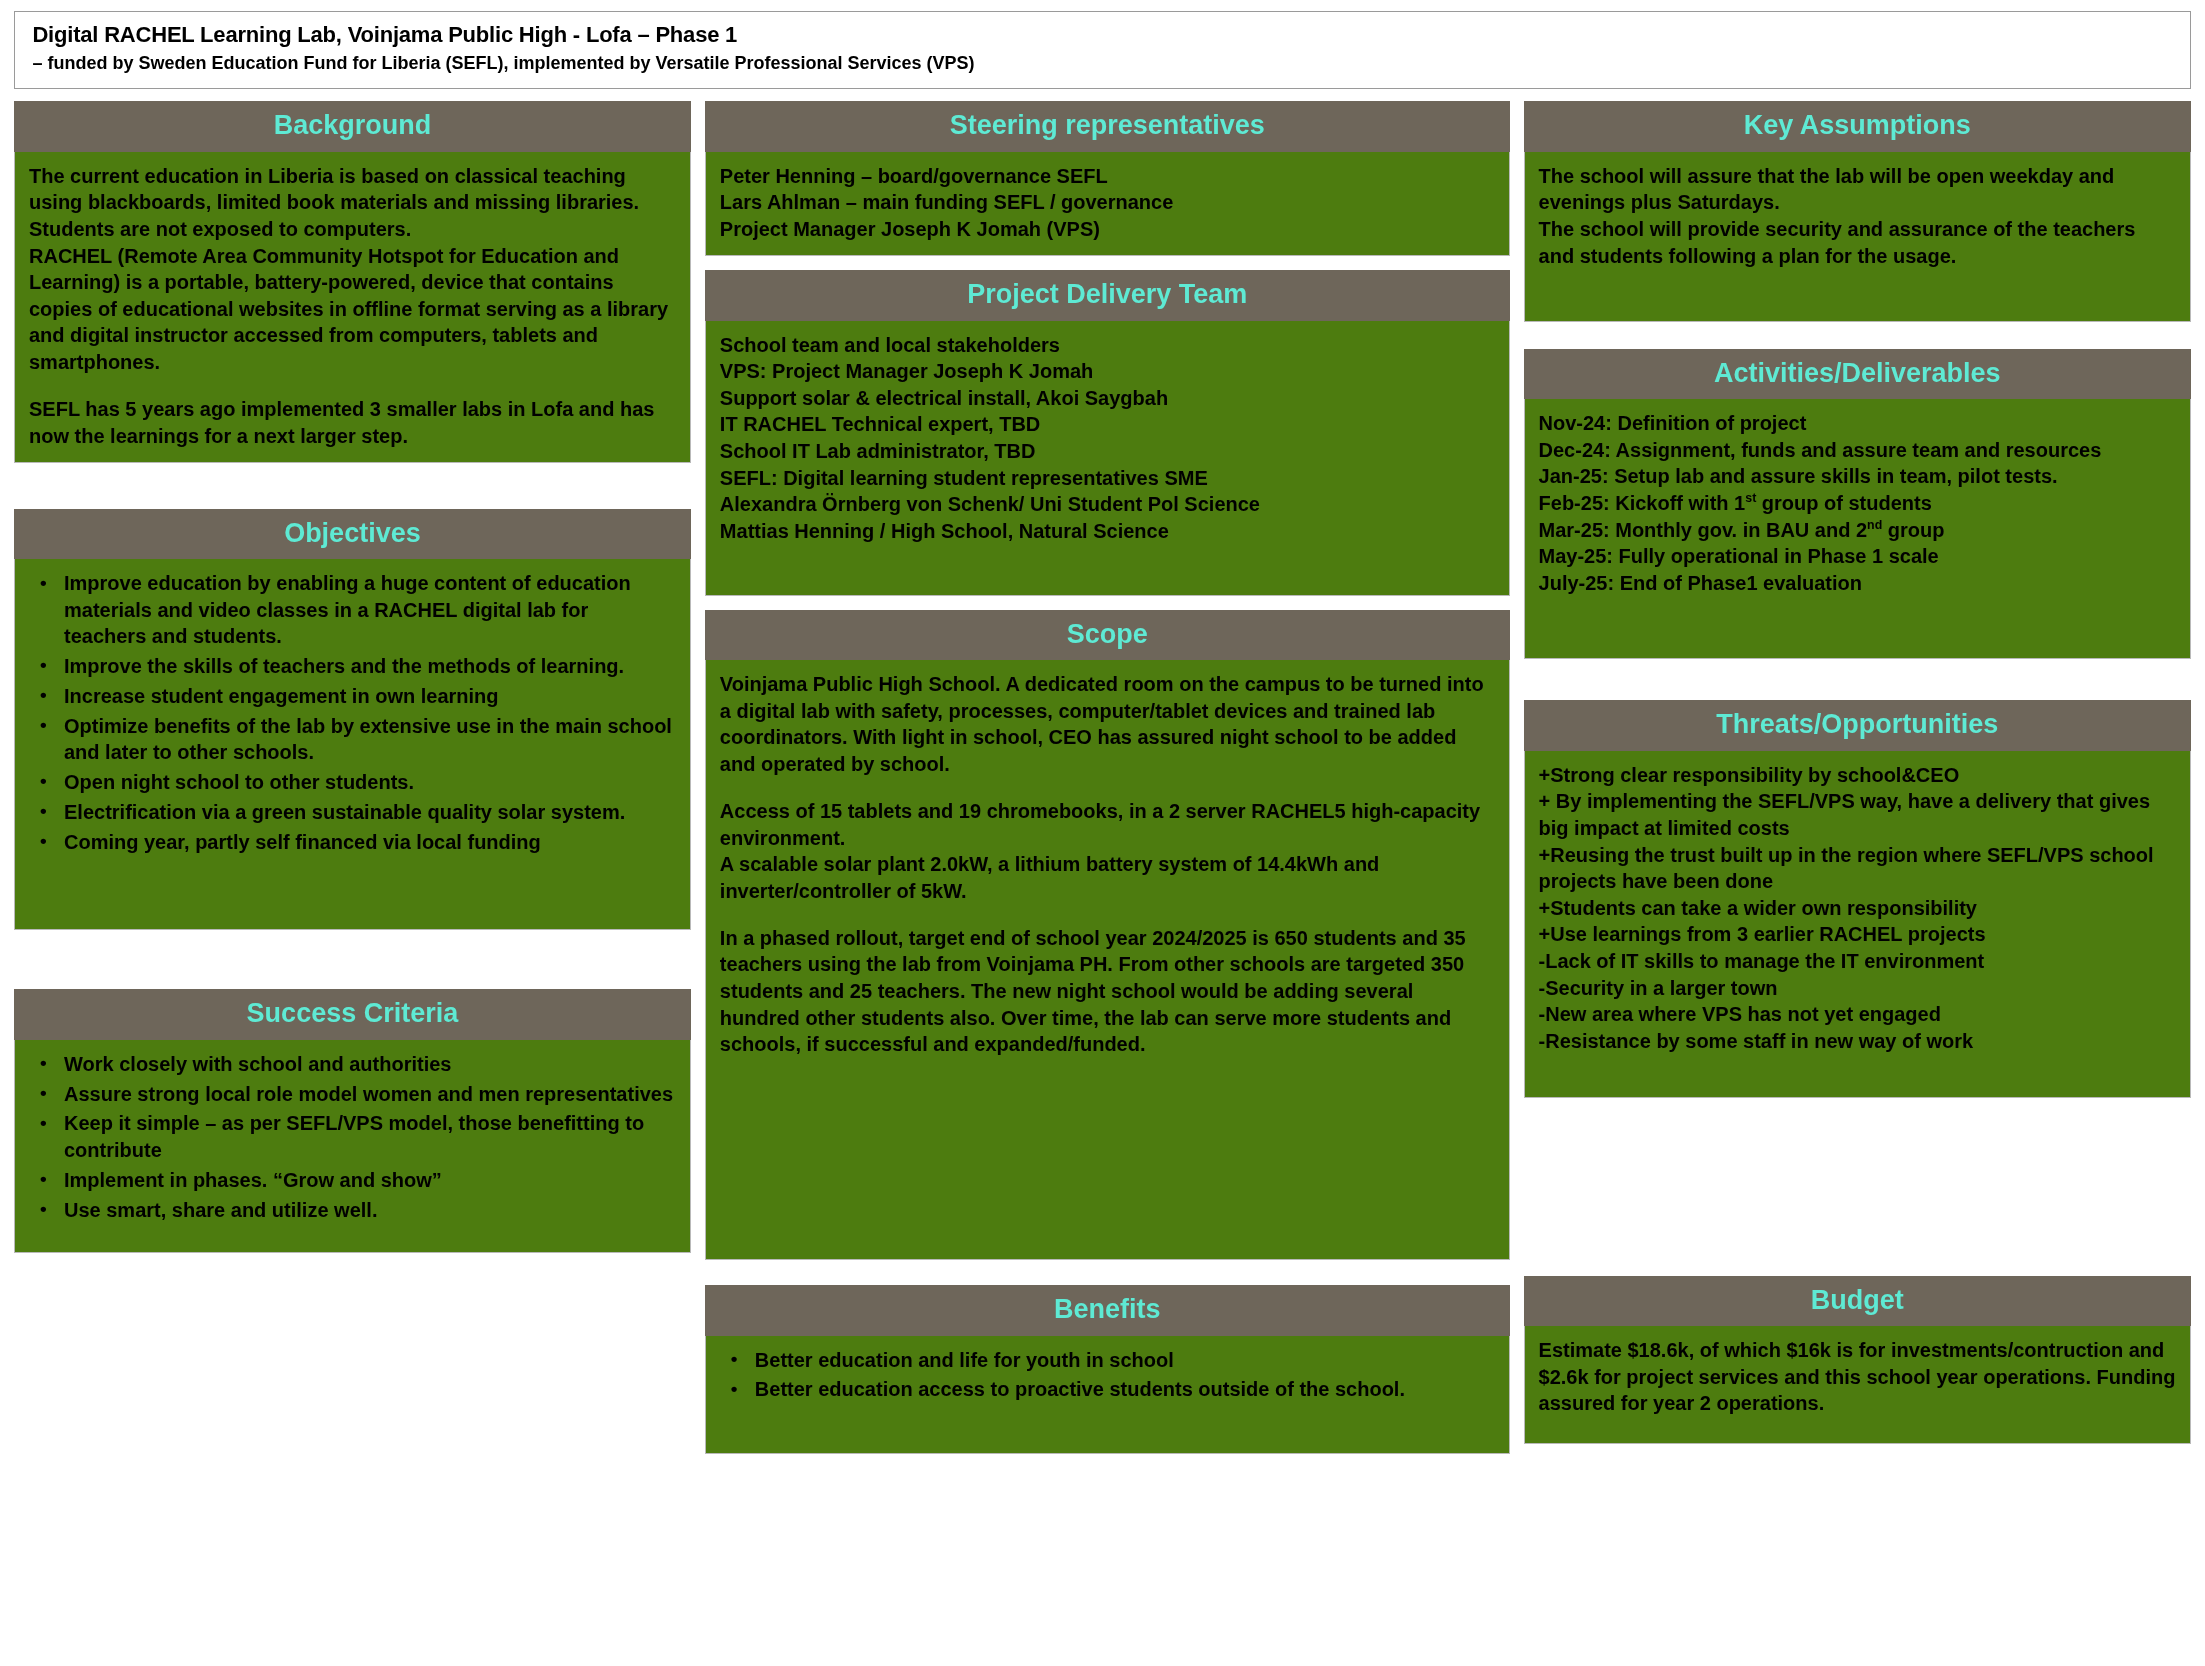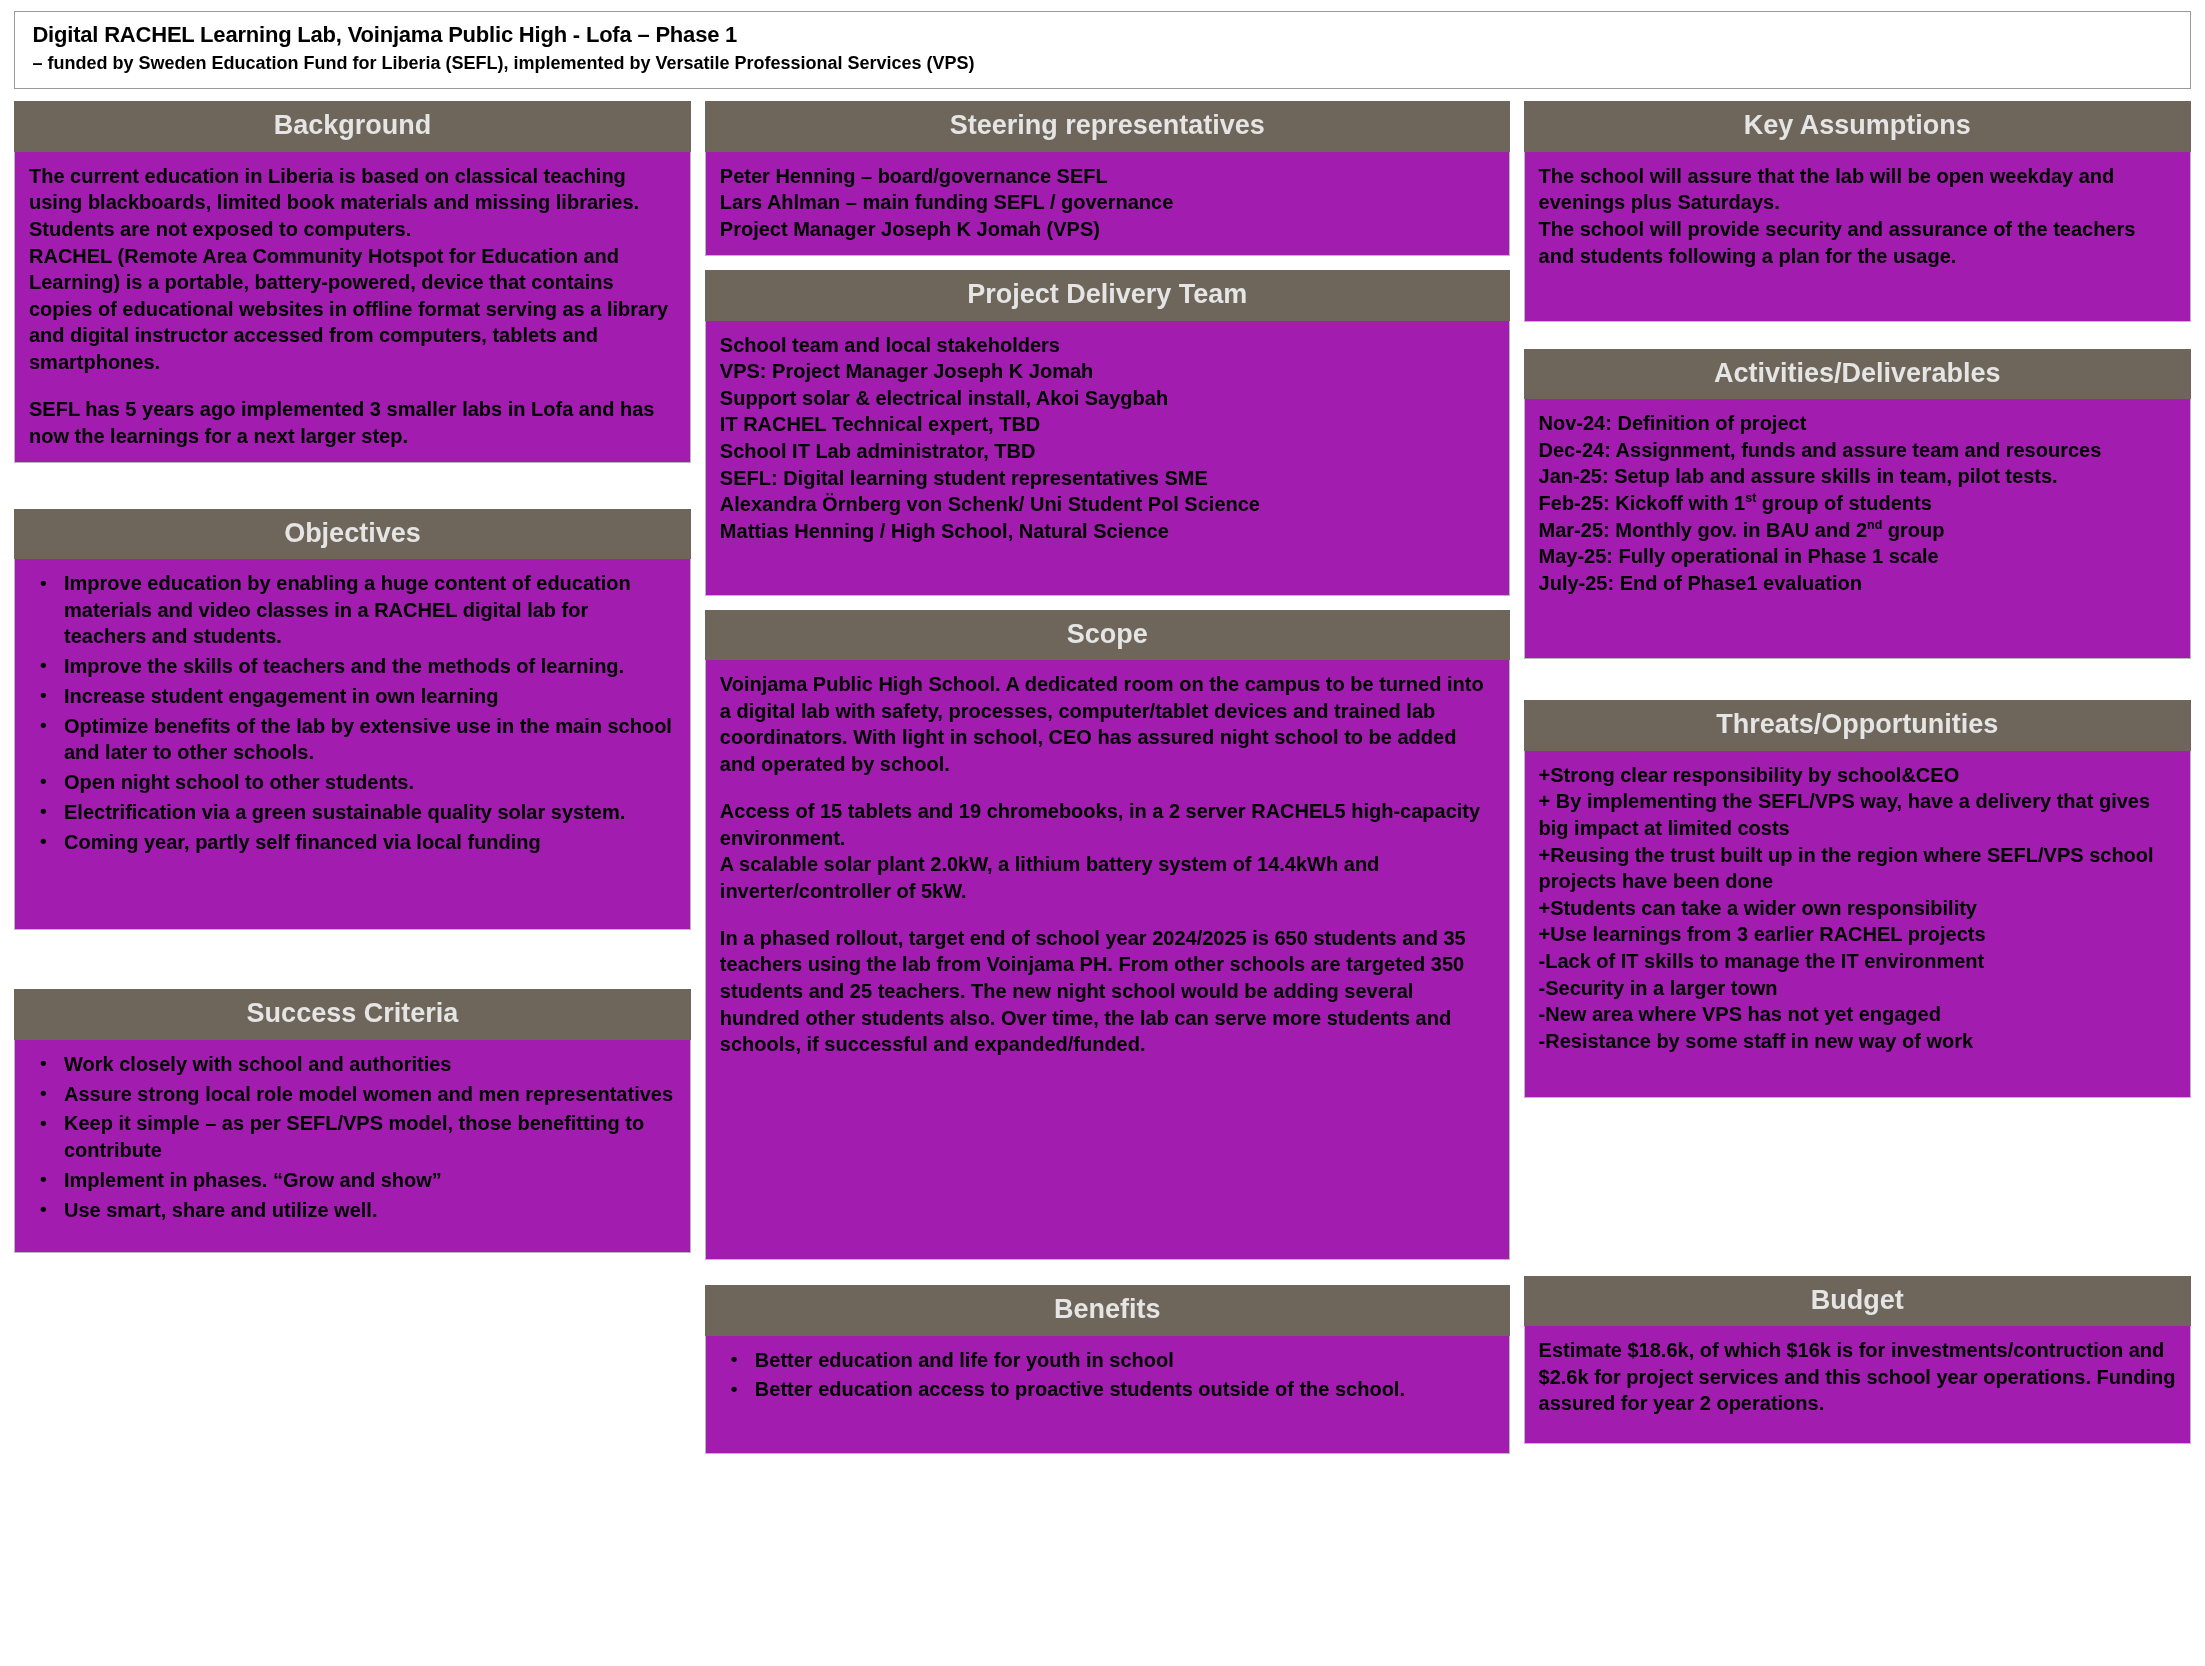--- a/index.html
+++ b/index.html
@@ -48,34 +48,34 @@
     align-items: flex-start;
   }
   .col-left  { width: 720px; }
   .col-mid   { width: 856px; }
   .col-right { width: 710px; }
 
   .card { margin-bottom: 14px; }
 
   .card-header {
     background: #6e665a;
-    color: #e5e5e5;
+    color: #5eead4;
     text-align: center;
     font-weight: bold;
     font-size: 27px;
     padding: 8px 4.7px 9.5px 4.7px;
     box-sizing: border-box;
     border: 0.8px solid #6e665a;
   }
   .card-body {
     border: 0.8px solid #b9b9b9;
     border-top: none;
     box-sizing: border-box;
     padding: 11px 14px 12.6px 14px;
-    background: #a21caf;
+    background: #4d7c0f;
     font-size: 20px;
     font-weight: bold;
     line-height: 1.33;
   }
   .card-body p { margin: 0; }
   .card-body p + p { margin-top: 0; }
   .spacer { height: 20.5px; }
 
   
   ul.bullets {

